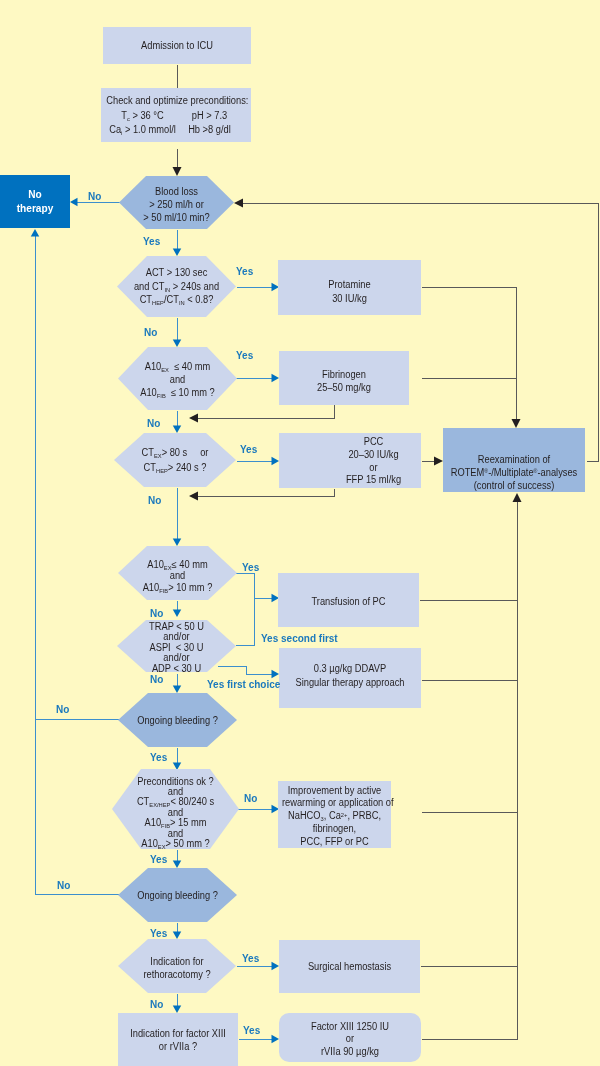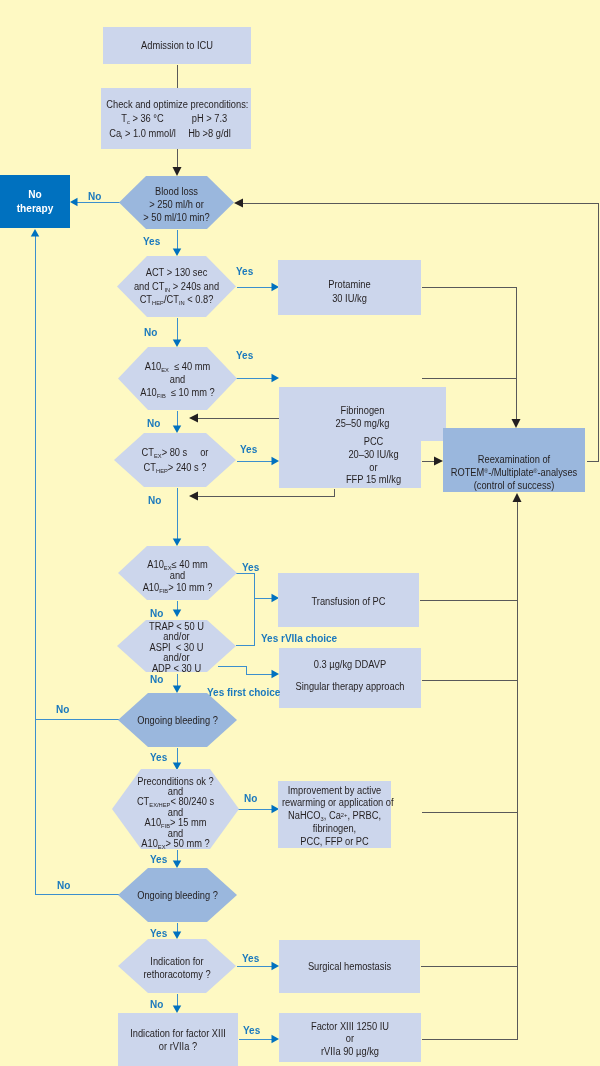--- a/index.html
+++ b/index.html
@@ -90,54 +90,54 @@
 <polygon points="517,493 512.5,502 521.5,502" fill="#231f20"></polygon>
 <path d="M 419.5 600.5 L 517.5 600.5" fill="none" stroke="#595959" stroke-width="1" shape-rendering="crispEdges"></path>
 <path d="M 421.5 680.5 L 517.5 680.5" fill="none" stroke="#595959" stroke-width="1" shape-rendering="crispEdges"></path>
 <path d="M 421.5 812.5 L 517.5 812.5" fill="none" stroke="#595959" stroke-width="1" shape-rendering="crispEdges"></path>
 <path d="M 420.5 966.5 L 517.5 966.5" fill="none" stroke="#595959" stroke-width="1" shape-rendering="crispEdges"></path>
 <path d="M 421.5 1039.5 L 517.5 1039.5" fill="none" stroke="#595959" stroke-width="1" shape-rendering="crispEdges"></path>
 </svg>
 <div class="node box" style="left:103px;top:27px;width:148px;height:37px;font-size:10.0px;line-height:12px;">
       <span style="transform:translateY(0px) scaleX(0.93);">Admission to ICU</span>
     </div>
-<div class="node box" style="left:101px;top:88px;width:150px;height:61px;font-size:10.0px;line-height:14.6px;">
+<div class="node box" style="left:101px;top:88px;width:150px;height:54px;font-size:10.0px;line-height:14.6px;">
       <span style="transform:translateY(1px) scaleX(0.93);">Check and optimize preconditions:<br><span class="c1">T<sub>c</sub> &gt; 36 °C</span><span class="c2">pH &gt; 7.3</span><br><span class="c1">Ca<sub>i</sub> &gt; 1.0 mmol/l</span><span class="c2">Hb &gt;8 g/dl</span></span>
     </div>
 <div class="node solid" style="left:0px;top:175px;width:70px;height:53px;font-size:10.9px;line-height:13.5px;">
       <span style="transform:translateY(0px) scaleX(0.93);">No<br>therapy</span>
     </div>
 <div class="node box" style="left:278px;top:260px;width:143px;height:55px;font-size:10.0px;line-height:13.2px;">
       <span style="transform:translateY(4px) scaleX(0.93);">Protamine<br>30 IU/kg</span>
     </div>
-<div class="node box" style="left:279px;top:351px;width:167px;height:54px;font-size:10.0px;line-height:13.2px;margin-top:36px;">
+<div class="node box" style="left:279px;top:351px;width:130px;height:54px;font-size:10.0px;line-height:13.2px;">
       <span style="transform:translateY(3px) scaleX(0.93);">Fibrinogen<br>25–50 mg/kg</span>
     </div>
 <div class="node box" style="left:279px;top:433px;width:142px;height:55px;font-size:10.0px;line-height:12.7px;padding-left:47px;">
       <span style="transform:translateY(1px) scaleX(0.93);">PCC<br>20–30 IU/kg<br>or<br>FFP 15 ml/kg</span>
     </div>
 <div class="node boxmid" style="left:443px;top:428px;width:142px;height:64px;font-size:10.0px;line-height:13px;align-items:flex-end;">
       <span style="transform:translateY(0px) scaleX(0.93);">Reexamination of<br>ROTEM<span class="reg">®</span>-/Multiplate<span class="reg">®</span>-analyses<br>(control of success)</span>
     </div>
 <div class="node box" style="left:278px;top:573px;width:141px;height:54px;font-size:10.0px;line-height:13px;">
       <span style="transform:translateY(1px) scaleX(0.93);">Transfusion of PC</span>
     </div>
-<div class="node box" style="left:279px;top:648px;width:142px;height:60px;font-size:10.0px;line-height:22px;">
+<div class="node box" style="left:279px;top:648px;width:142px;height:60px;font-size:10.0px;line-height:14px;">
       <span style="transform:translateY(-2px) scaleX(0.93);">0.3 µg/kg DDAVP<br>Singular therapy approach</span>
     </div>
 <div class="node box" style="left:278px;top:781px;width:113px;height:67px;font-size:10.0px;line-height:12.7px;">
       <span style="transform:translateY(2px) scaleX(0.93);">Improvement by active<br>rewarming or application of<br>NaHCO<sub>3</sub>, Ca<sup>2+</sup>, PRBC,<br>fibrinogen,<br>PCC, FFP or PC</span>
     </div>
 <div class="node box" style="left:118px;top:1013px;width:120px;height:53px;font-size:10.0px;line-height:13px;">
       <span style="transform:translateY(0px) scaleX(0.93);">Indication for factor XIII<br>or rVIIa ?</span>
     </div>
 <div class="node box" style="left:279px;top:940px;width:141px;height:53px;font-size:10.0px;line-height:13px;">
       <span style="transform:translateY(0px) scaleX(0.93);">Surgical hemostasis</span>
     </div>
-<div class="node box" style="left:279px;top:1013px;width:142px;height:49px;font-size:10.0px;line-height:12.6px;">
+<div class="node box" style="left:279px;top:1013px;width:142px;height:49px;font-size:10.0px;line-height:12.6px;border-radius:10px;">
       <span style="transform:translateY(2px) scaleX(0.93);">Factor XIII 1250 IU<br>or<br>rVIIa 90 µg/kg</span>
     </div>
 <div class="hexwrap" style="left:119px;top:176px;width:115px;height:53px;font-size:10.0px;line-height:12.9px;">
       <svg class="hexsvg" width="115" height="53">
         <polygon points="0,26.5 27,0 88,0 115,26.5 88,53 27,53" fill="#9ab7dd"></polygon>
       </svg>
       <span style="transform:translateY(3px) scaleX(0.93);">Blood loss<br>&gt; 250 ml/h or<br>&gt; 50 ml/10 min?</span>
     </div>
 <div class="hexwrap" style="left:117px;top:256px;width:119px;height:61px;font-size:10.0px;line-height:13.8px;">
       <svg class="hexsvg" width="119" height="61">
@@ -196,22 +196,22 @@
 <div class="lbl" style="left:88px;top:192px;font-size:10.0px;">No</div>
 <div class="lbl" style="left:143px;top:237px;font-size:10.0px;">Yes</div>
 <div class="lbl" style="left:236px;top:267px;font-size:10.0px;">Yes</div>
 <div class="lbl" style="left:144px;top:328px;font-size:10.0px;">No</div>
 <div class="lbl" style="left:236px;top:351px;font-size:10.0px;">Yes</div>
 <div class="lbl" style="left:147px;top:419px;font-size:10.0px;">No</div>
 <div class="lbl" style="left:240px;top:445px;font-size:10.0px;">Yes</div>
 <div class="lbl" style="left:148px;top:496px;font-size:10.0px;">No</div>
 <div class="lbl" style="left:242px;top:563px;font-size:10.0px;">Yes</div>
 <div class="lbl" style="left:150px;top:609px;font-size:10.0px;">No</div>
-<div class="lbl" style="left:261px;top:634px;font-size:10.0px;">Yes rVIIa choice</div>
-<div class="lbl" style="left:207px;top:680px;font-size:10.0px;margin-top:8px;">Yes first choice</div>
+<div class="lbl" style="left:261px;top:634px;font-size:10.0px;">Yes second first</div>
+<div class="lbl" style="left:207px;top:680px;font-size:10.0px;">Yes first choice</div>
 <div class="lbl" style="left:150px;top:675px;font-size:10.0px;">No</div>
 <div class="lbl" style="left:56px;top:705px;font-size:10.0px;">No</div>
 <div class="lbl" style="left:150px;top:753px;font-size:10.0px;">Yes</div>
 <div class="lbl" style="left:244px;top:794px;font-size:10.0px;">No</div>
 <div class="lbl" style="left:150px;top:855px;font-size:10.0px;">Yes</div>
 <div class="lbl" style="left:57px;top:881px;font-size:10.0px;">No</div>
 <div class="lbl" style="left:150px;top:929px;font-size:10.0px;">Yes</div>
 <div class="lbl" style="left:242px;top:954px;font-size:10.0px;">Yes</div>
 <div class="lbl" style="left:150px;top:1000px;font-size:10.0px;">No</div>
 <div class="lbl" style="left:243px;top:1026px;font-size:10.0px;">Yes</div>

